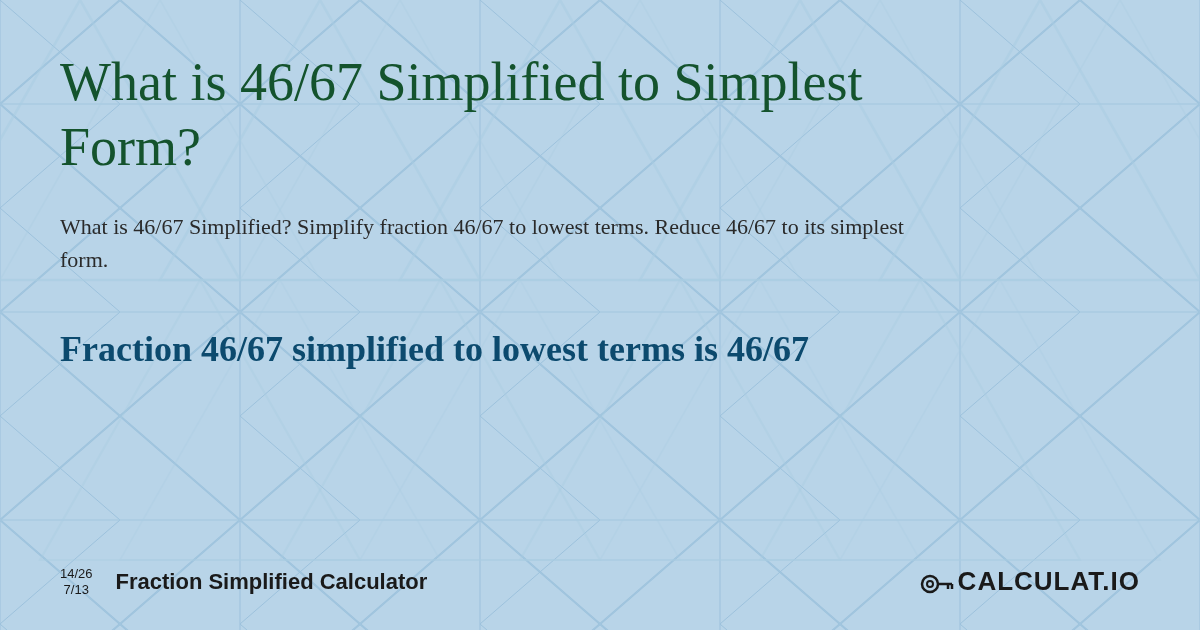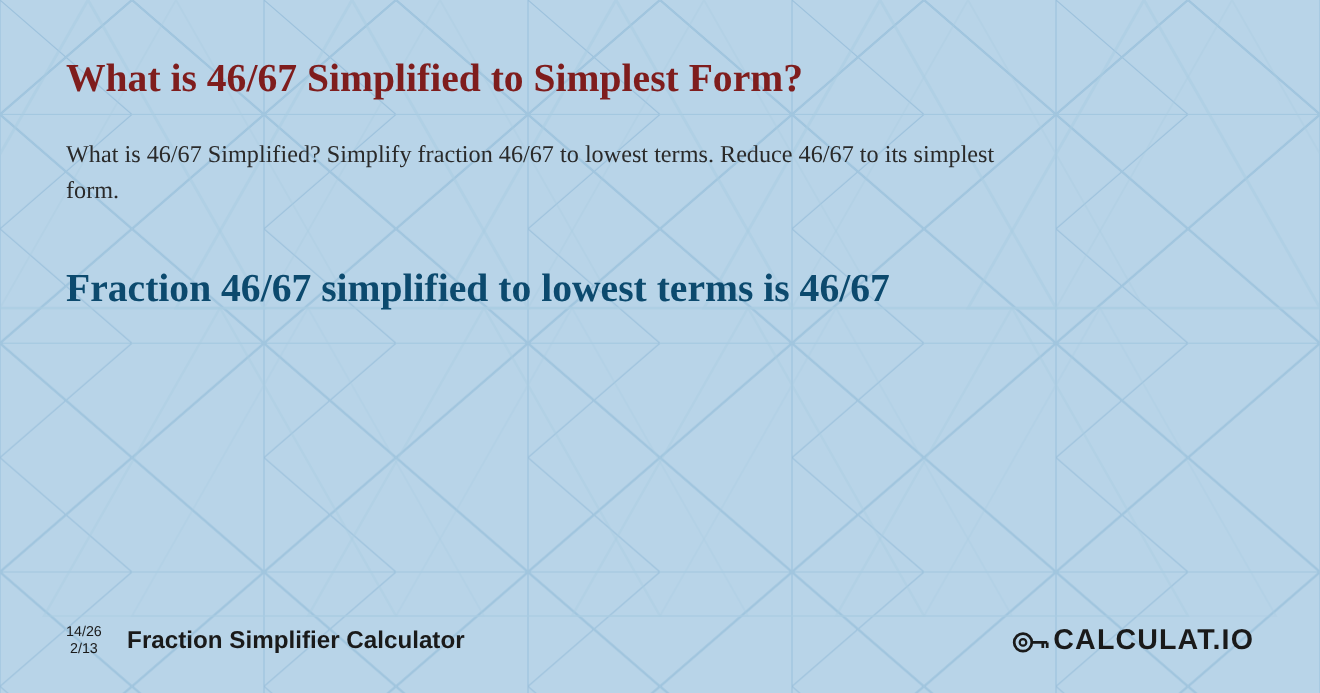--- a/index.html
+++ b/index.html
@@ -20,23 +20,23 @@
     .content-wrapper {
       position: relative;
       z-index: 1;
       padding: 50px 60px 30px 60px;
       height: 100%;
       display: flex;
       flex-direction: column;
     }
 
     .main-title {
-      font-size: 36px;
-      font-weight: bold;
-      color: #7f1d1d;
+      font-size: 54px;
+      font-weight: normal;
+      color: #14532d;
       line-height: 1.2;
       margin-bottom: 30px;
       max-width: 900px;
     }
 
     .description {
       font-size: 22px;
       color: #2a2a2a;
       line-height: 1.5;
       max-width: 860px;
@@ -156,23 +156,23 @@
   <h1 class="main-title">What is 46/67 Simplified to Simplest Form?</h1>
 
   <p class="description">What is 46/67 Simplified? Simplify fraction 46/67 to lowest terms. Reduce 46/67 to its simplest form.</p>
 
   <h2 class="result-heading">Fraction 46/67 simplified to lowest terms is 46/67</h2>
 
   <div class="footer">
     <div class="footer-left-content">
       <div class="fraction-stacked">
         <span>14/26</span>
-        <span>2/13</span>
+        <span>7/13</span>
       </div>
-      <span style="font-size:22px; font-weight:bold; color:#1a1a1a; font-family:Arial,sans-serif; margin-left:8px;">Fraction Simplifier Calculator</span>
+      <span style="font-size:22px; font-weight:bold; color:#1a1a1a; font-family:Arial,sans-serif; margin-left:8px;">Fraction Simplified Calculator</span>
     </div>
 
     <div class="footer-brand">
 
       <svg width="36" height="36" viewBox="0 0 36 36" style="margin-right:4px;">
         <circle cx="12" cy="20" r="8" fill="none" stroke="#1a1a1a" stroke-width="2.5"></circle>
         <circle cx="12" cy="20" r="3" fill="none" stroke="#1a1a1a" stroke-width="2"></circle>
         <line x1="20" y1="20" x2="34" y2="20" stroke="#1a1a1a" stroke-width="2.5"></line>
         <line x1="30" y1="20" x2="30" y2="25" stroke="#1a1a1a" stroke-width="2.5"></line>
         <line x1="34" y1="20" x2="34" y2="25" stroke="#1a1a1a" stroke-width="2.5"></line>

